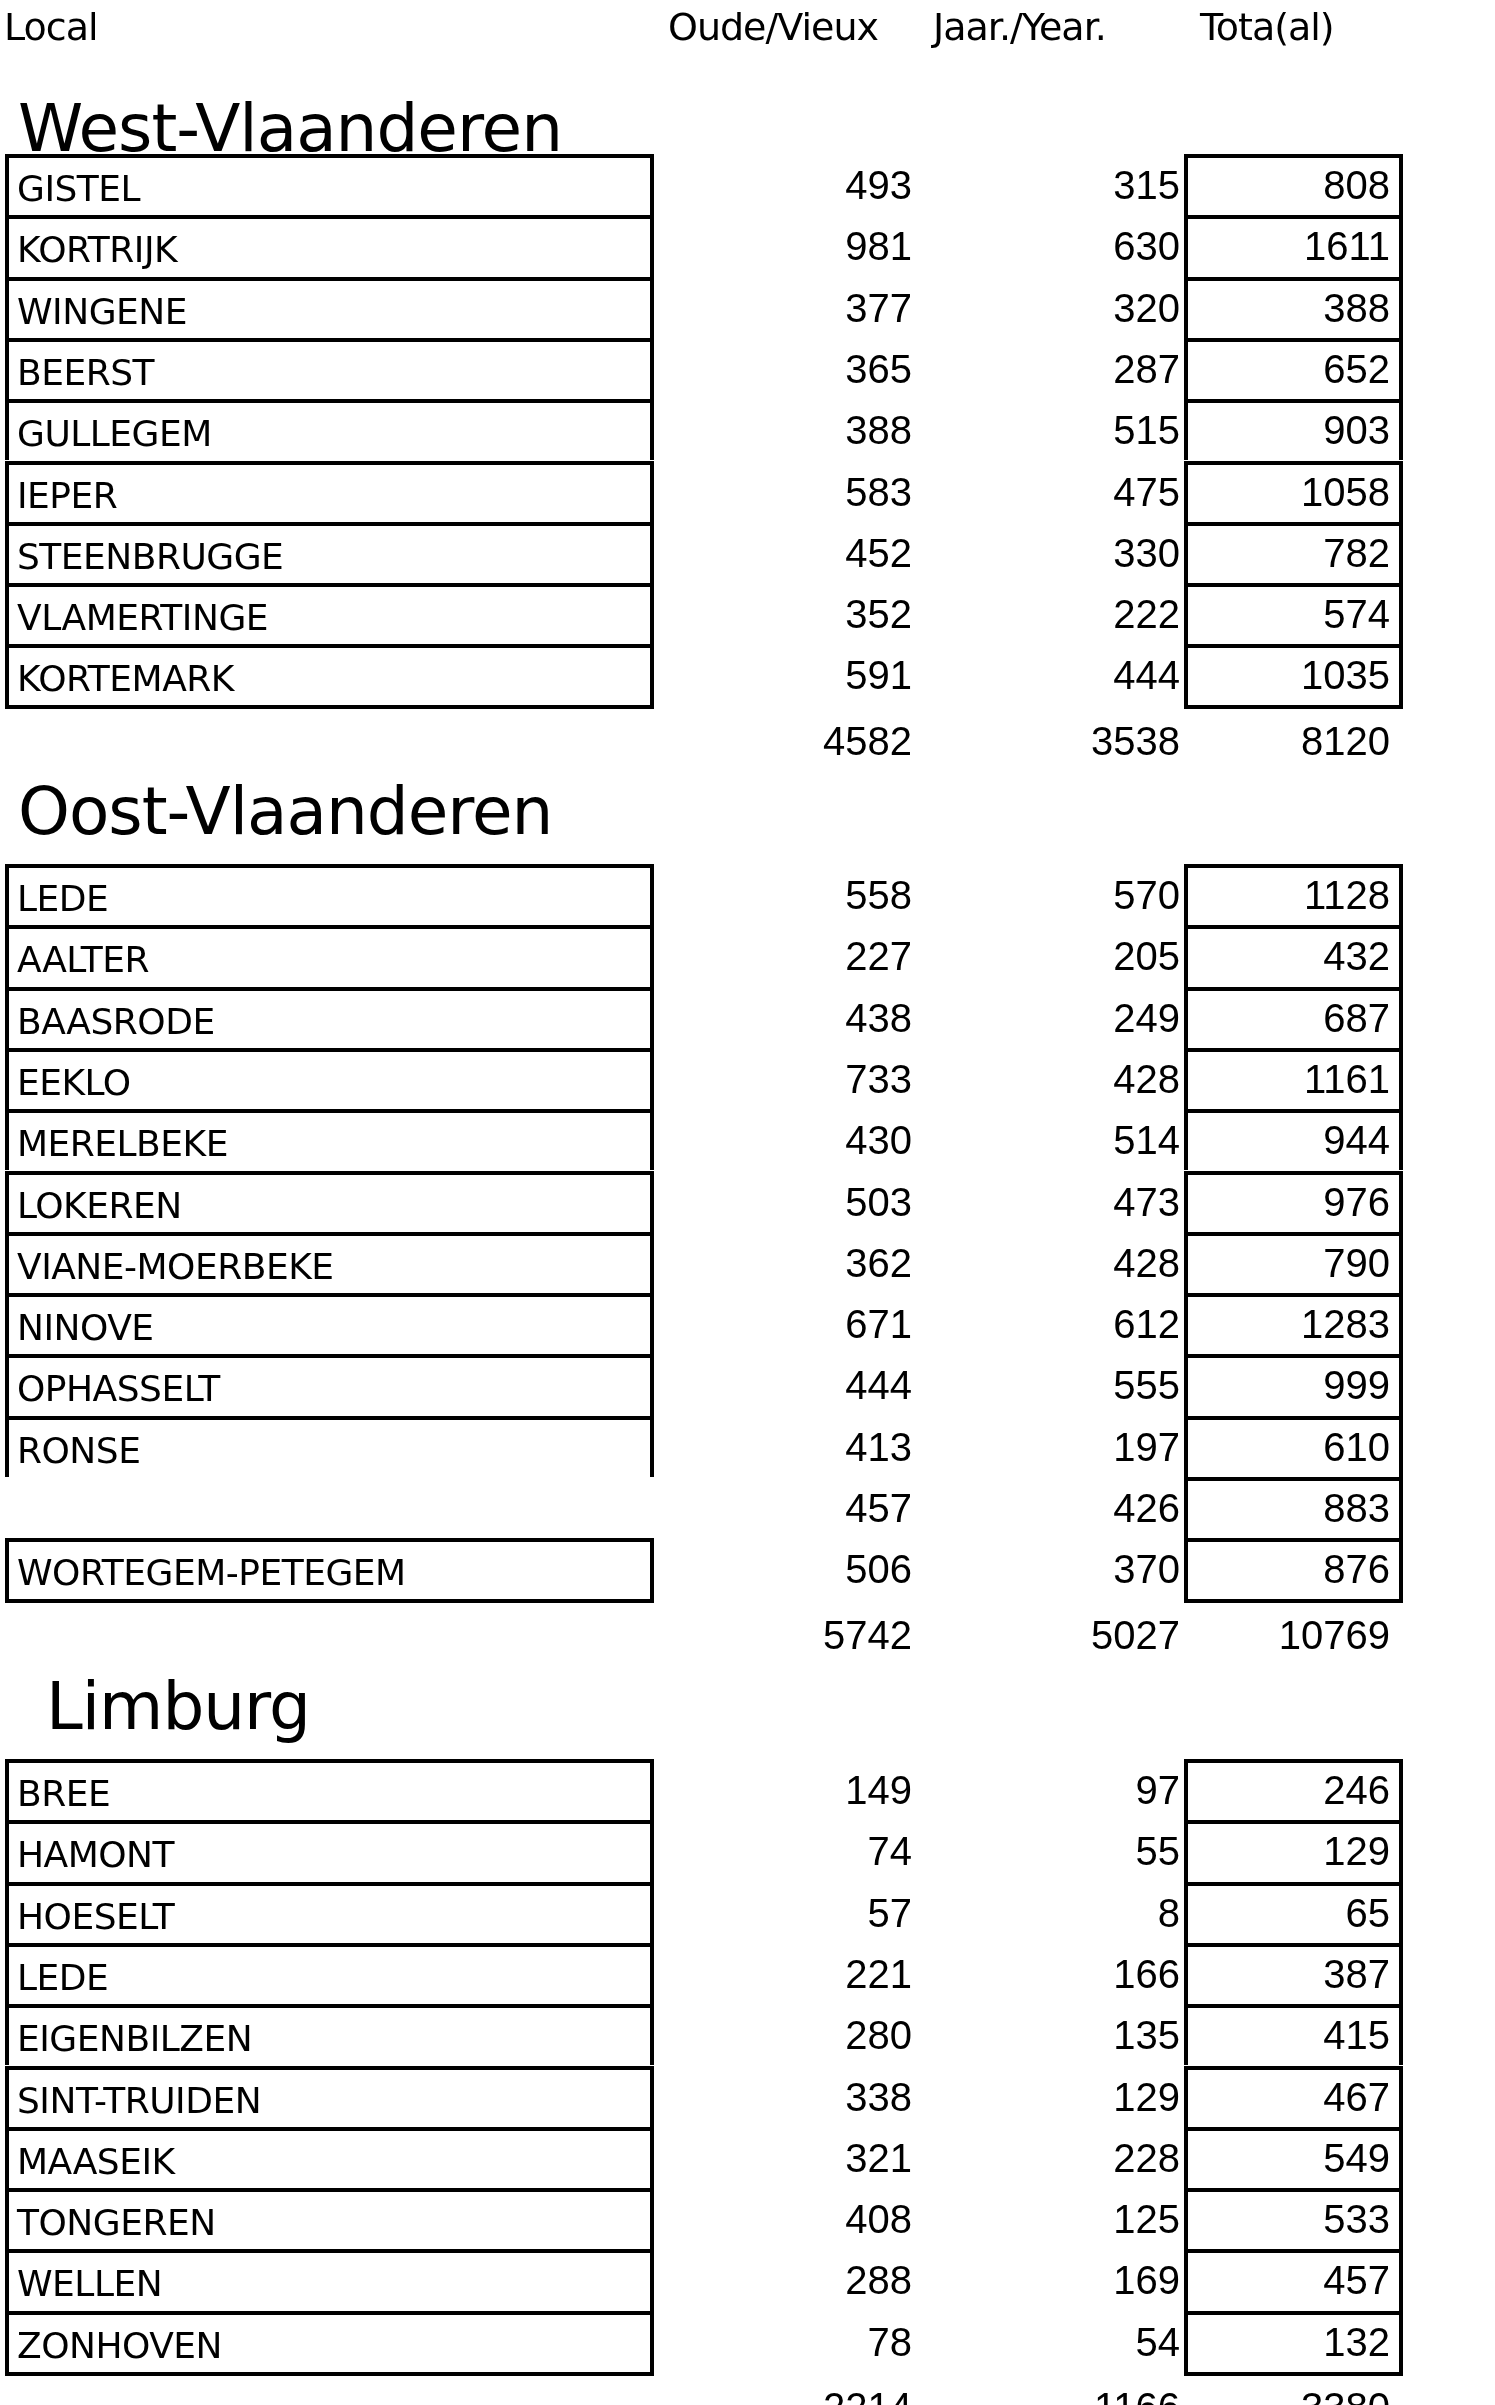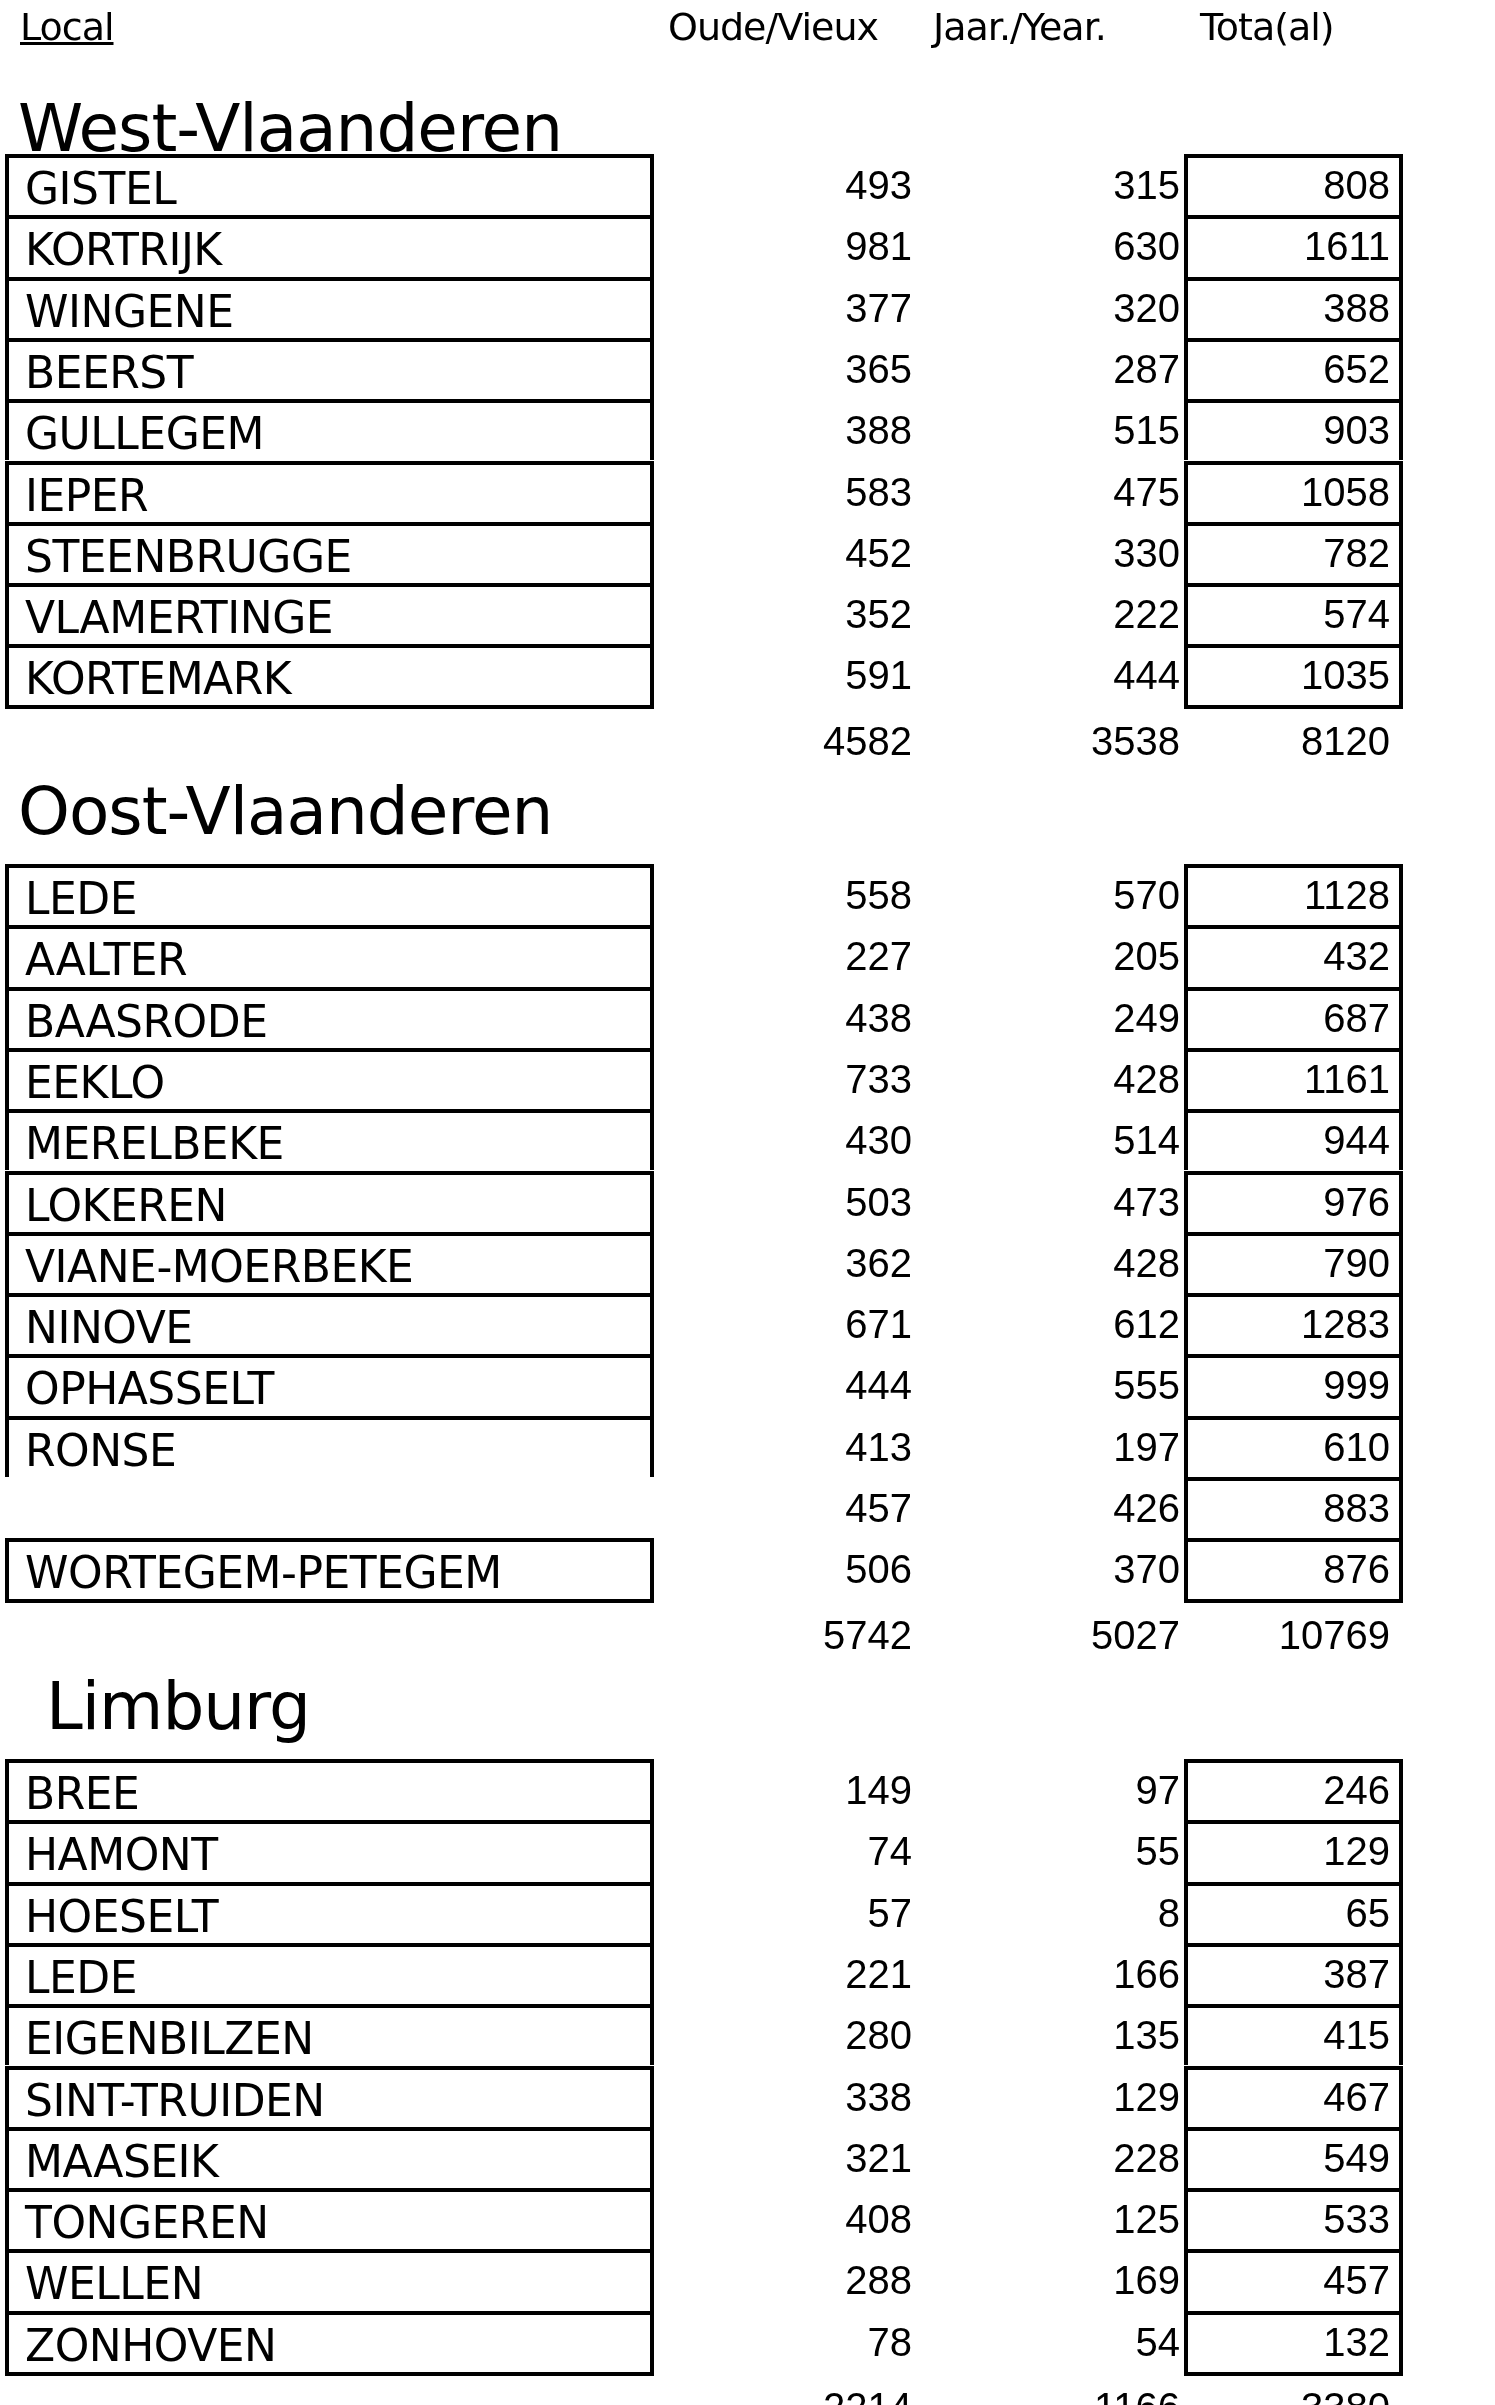--- a/index.html
+++ b/index.html
@@ -1,28 +1,28 @@
 <!DOCTYPE html>
 <html><head>
 <meta charset="utf-8">
 <style>
   html, body { margin: 0; padding: 0; background: #ffffff; }
   body { width: 1495px; height: 2405px; position: relative; overflow: hidden; color: #000; }
   .hdr { position: absolute; top: 2px; height: 50px; font-family: "DejaVu Sans", sans-serif; font-size: 38px; line-height: 50px; white-space: nowrap; letter-spacing: -1px; }
-  .hdr-local { left: 20px; text-decoration: underline; }
+  .hdr-local { left: 4px; }
   .hdr-oude { left: 668px; }
   .hdr-jaar { left: 933px; }
   .hdr-tot { left: 1200px; }
   .section { position: absolute; left: 0; width: 1495px; }
   .sec-title { position: absolute; left: 18px; font-family: "DejaVu Sans", sans-serif; font-size: 66px; line-height: 80px; height: 80px; white-space: nowrap; letter-spacing: -1px; }
   .rows { position: absolute; left: 0; width: 1495px; }
   .row { position: absolute; left: 0; width: 1495px; height: 61.3px; }
   .name-box { position: absolute; left: 5px; width: 649px; top: 0; height: 61.3px; border: 4px solid #000; border-bottom: none; box-sizing: border-box; }
   .row:last-child .name-box { border-bottom: 4px solid #000; height: 65px; }
-  .name { position: absolute; left: 16px; top: 4px; font-family: "DejaVu Sans", sans-serif; font-size: 44px; line-height: 54px; white-space: nowrap; letter-spacing: -0.5px; }
+  .name { position: absolute; left: 8px; top: 4px; font-family: "DejaVu Sans", sans-serif; font-size: 36px; line-height: 54px; white-space: nowrap; letter-spacing: -0.5px; }
   .num { position: absolute; top: 4px; font-family: "Liberation Sans", sans-serif; font-size: 40px; line-height: 54px; text-align: right; white-space: nowrap; }
   .oude { left: 700px; width: 212px; }
   .jaar { left: 970px; width: 210px; }
   .tot-box { position: absolute; left: 1184px; width: 219px; top: 0; height: 61.3px; border: 4px solid #000; border-bottom: none; box-sizing: border-box; }
   .row:last-child .tot-box { border-bottom: 4px solid #000; height: 65px; }
   .tot { left: 1190px; width: 200px; }
   .sum-row { position: absolute; left: 0; width: 1492px; height: 60px; padding-left: 19px; }
   .sum-row .num { top: 2px; }
 </style>
 </head>

